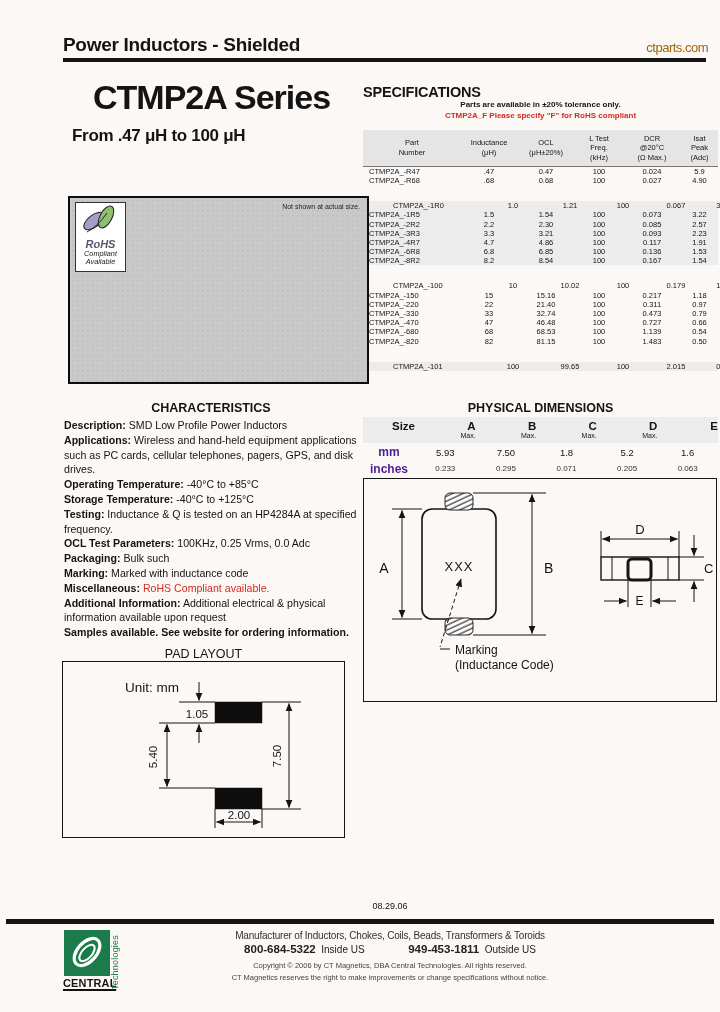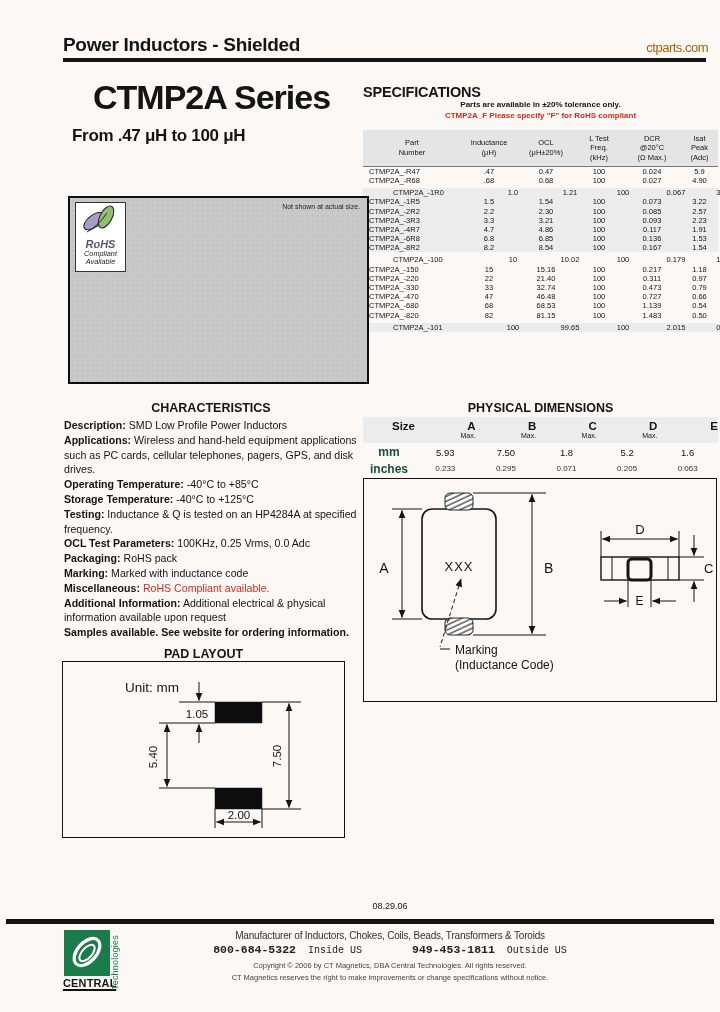--- a/index.html
+++ b/index.html
@@ -18,21 +18,21 @@
   
   .spec-col{position:absolute;left:363px;top:84px;width:355px;}
   .spec-heading{text-align:left;font-size:14.5px;font-weight:bold;letter-spacing:-0.2px;}
   .spec-note{text-align:center;font-size:8px;font-weight:bold;}
   .spec-note.red{color:#d22b1f;margin-top:1.5px;}
   .spec-table{margin-top:10px;font-size:7.5px;}
   .spec-head{display:grid;grid-template-columns:98px 56px 58px 48px 58px 37px;background:#e5e5e5;border-bottom:1px solid #777;padding:4px 0 3px 0;align-items:center;}
   .spec-hcell{text-align:center;line-height:1.3;font-size:7.5px;}
   .spec-row{display:grid;grid-template-columns:98px 56px 58px 48px 58px 37px;height:9.2px;line-height:9.2px;}
   .spec-row.shaded{background:#ececec;}
-  .spec-row.group-start{margin-top:3px;padding-left:24px;}
+  .spec-row.group-start{margin-top:16px;padding-left:24px;}
   .spec-cell{text-align:center;white-space:nowrap;}
   .spec-cell.c0{text-align:left;padding-left:6px;}
 
   
   .photo{position:absolute;left:68px;top:196px;width:277px;height:184px;border:2px solid #0d0d0d;background:#c9c9c9;background-image:radial-gradient(#bfbfbf 1px, transparent 1px);background-size:5px 5px;overflow:hidden;padding-left:20px;}
   .photo-note{position:absolute;right:7px;top:5px;font-size:7px;color:#222;}
   .rohs{position:absolute;left:5px;top:4px;width:49px;height:68px;background:#fff;border:1px solid #333;text-align:center;}
   .rohs-name{font-size:11px;font-weight:bold;font-style:italic;color:#565670;line-height:11px;margin-top:0px;}
   .rohs-sub{font-size:7.3px;font-style:italic;color:#222;line-height:8px;}
 
@@ -45,36 +45,36 @@
   
   .pd-heading{position:absolute;left:363px;top:401px;width:355px;text-align:center;font-size:12.5px;font-weight:bold;}
   .pd-table{position:absolute;left:363px;top:417px;width:355px;}
   .pd-head{display:grid;grid-template-columns:52px repeat(5,60.6px);background:#ececec;padding:3px 0;}
   .pd-hcell{text-align:right;}
   .pd-letter{font-size:11.5px;font-weight:bold;line-height:12px;}
   .pd-sub{font-size:7px;line-height:8px;}
   .pd-row{display:grid;grid-template-columns:52px repeat(5,60.6px);align-items:center;}
   .pd-row.mm{height:18px;font-size:9.5px;}
   .pd-row.inches{height:15px;font-size:8px;color:#333;}
-  .pd-rlabel{font-weight:bold;font-size:12px;text-align:center;color:#14532d;}
+  .pd-rlabel{font-weight:bold;font-size:12px;text-align:center;color:#4c1d95;}
   .pd-val{text-align:center;}
   .diagram-box{position:absolute;left:363px;top:478px;width:352px;height:222px;border:1.5px solid #141414;}
-  .pad-heading{position:absolute;left:62px;top:647px;width:283px;text-align:center;font-size:12.5px;font-weight:bold;}
+  .pad-heading{position:absolute;left:62px;top:647px;width:283px;text-align:center;font-size:12.5px;font-weight:normal;}
   .pad-box{position:absolute;left:62px;top:661px;width:281px;height:175px;border:1.5px solid #141414;}
   svg text{font-family:"Liberation Sans", sans-serif;fill:#141414;}
 
   
   .f-date{position:absolute;left:130px;top:901px;width:520px;text-align:center;font-size:9px;}
   .f-rule{position:absolute;left:6px;top:919px;width:708px;height:4.5px;background:#141414;}
   .f-logo{position:absolute;left:64px;top:930px;width:46px;height:46px;background:#1b7b4b;}
   .f-logo-word{position:absolute;left:63px;top:977px;font-size:11.5px;font-weight:bold;letter-spacing:0.2px;border-bottom:2.5px solid #111;padding-bottom:0px;transform:scaleX(0.95);transform-origin:left;}
   .f-logo-sub{position:absolute;left:110px;top:928px;height:62px;writing-mode:vertical-rl;transform:rotate(180deg);font-size:9px;color:#1b7b4b;letter-spacing:0.2px;}
   .f-text{position:absolute;left:130px;width:520px;text-align:center;}
   .f-mfr{top:930px;font-size:10px;color:#333;letter-spacing:-0.2px;}
-  .f-phones{top:943px;font-size:10px;color:#222;font-family:Liberation Mono, monospace;}
+  .f-phones{top:943px;font-size:10px;color:#222;}
   .f-phones b{font-size:11.5px;}
   .f-phones .gap{display:inline-block;width:38px;}
   .f-copy{top:961px;font-size:7.5px;color:#444;}
   .f-disc{top:973px;font-size:7.5px;color:#444;}
 </style>
 </head>
 <body>
 
 <div class="page">
 
@@ -278,21 +278,21 @@
   </div>
 
   <div class="char-heading">CHARACTERISTICS</div>
   <div class="char-list" id="char-list">
       <div class="char-item"><span class="char-label">Description:</span><span class="char-text"> SMD Low Profile Power Inductors</span></div>
       <div class="char-item"><span class="char-label">Applications:</span><span class="char-text"> Wireless and hand-held equipment applications such as PC cards, cellular telephones, pagers, GPS, and disk drives.</span></div>
       <div class="char-item"><span class="char-label">Operating Temperature:</span><span class="char-text"> -40°C to +85°C</span></div>
       <div class="char-item"><span class="char-label">Storage Temperature:</span><span class="char-text"> -40°C to +125°C</span></div>
       <div class="char-item"><span class="char-label">Testing:</span><span class="char-text"> Inductance &amp; Q is tested on an HP4284A at specified frequency.</span></div>
       <div class="char-item"><span class="char-label">OCL Test Parameters:</span><span class="char-text"> 100KHz, 0.25 Vrms, 0.0 Adc</span></div>
-      <div class="char-item"><span class="char-label">Packaging:</span><span class="char-text"> RoHS pack</span></div>
+      <div class="char-item"><span class="char-label">Packaging:</span><span class="char-text"> Bulk such</span></div>
       <div class="char-item"><span class="char-label">Marking:</span><span class="char-text"> Marked with inductance code</span></div>
       <div class="char-item"><span class="char-label">Miscellaneous:</span><span class="char-text red"> RoHS Compliant available.</span></div>
       <div class="char-item"><span class="char-label">Additional Information:</span><span class="char-text"> Additional electrical &amp; physical information available upon request</span></div>
       <div class="char-item"><span class="char-label">Samples available. See website for ordering information.</span></div>
     </div>
 
   <div class="pd-heading">PHYSICAL DIMENSIONS</div>
   <div class="pd-table">
     <div class="pd-head" id="pd-head">
         <div class="pd-hcell">

